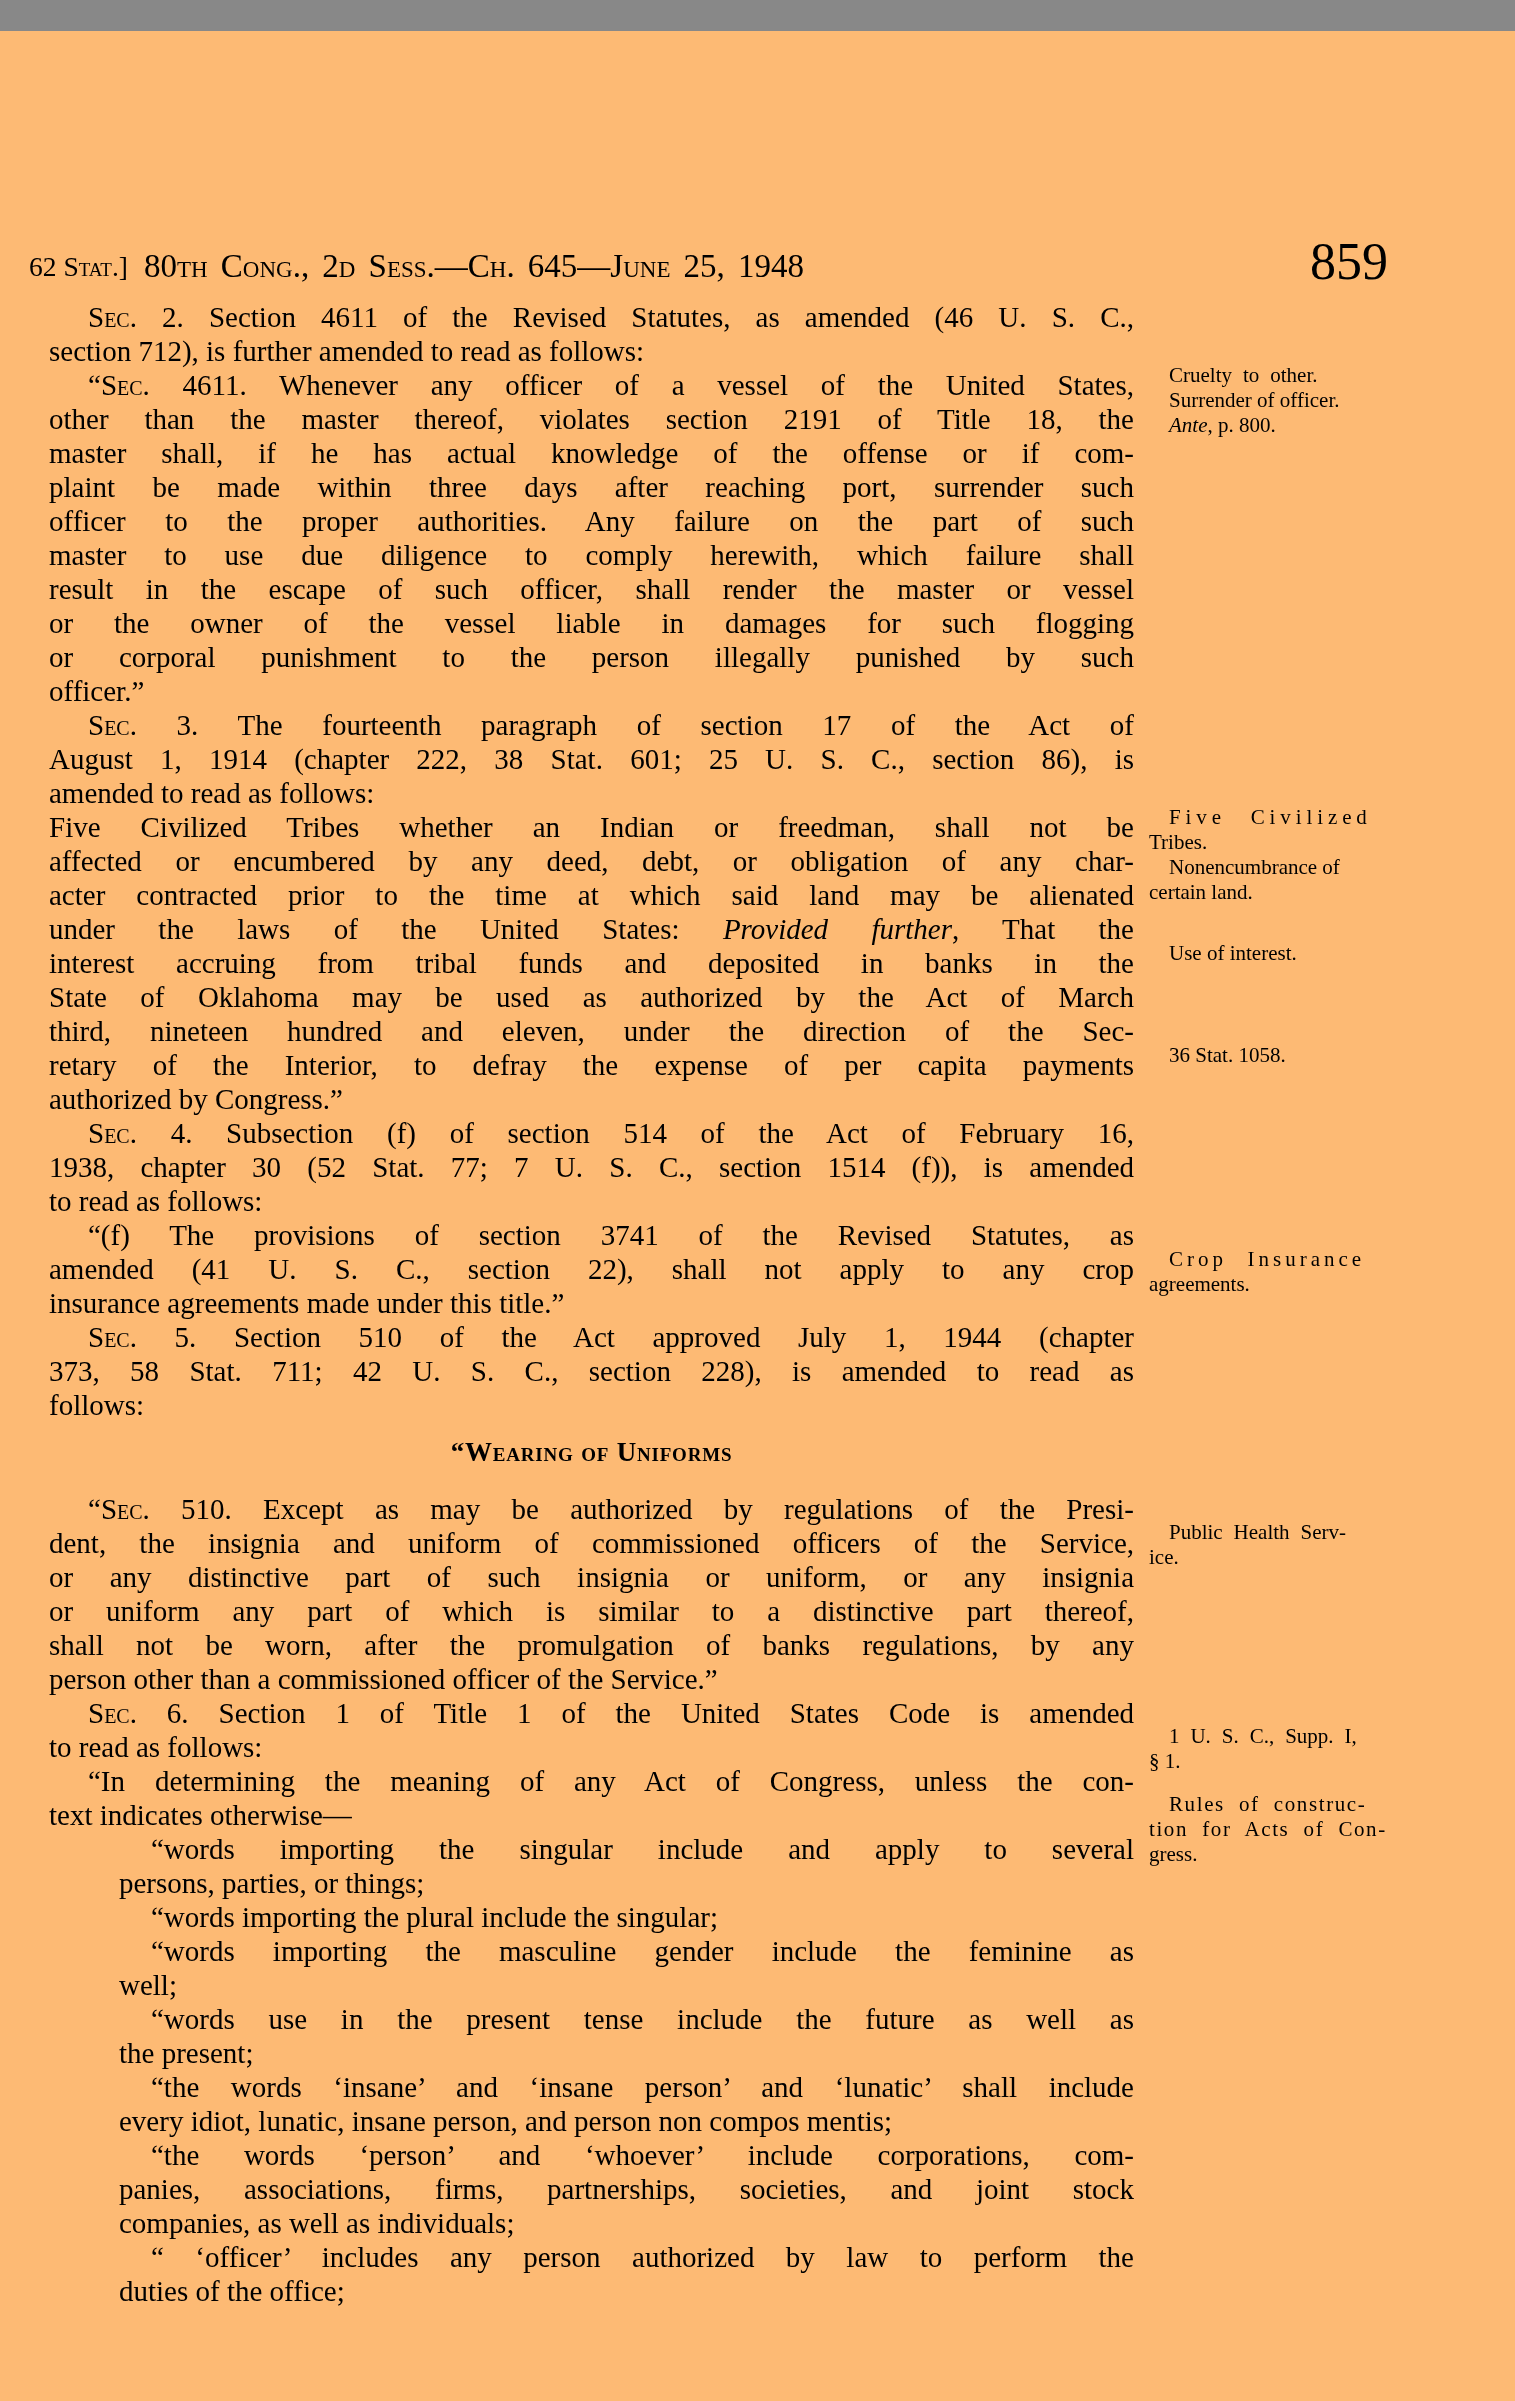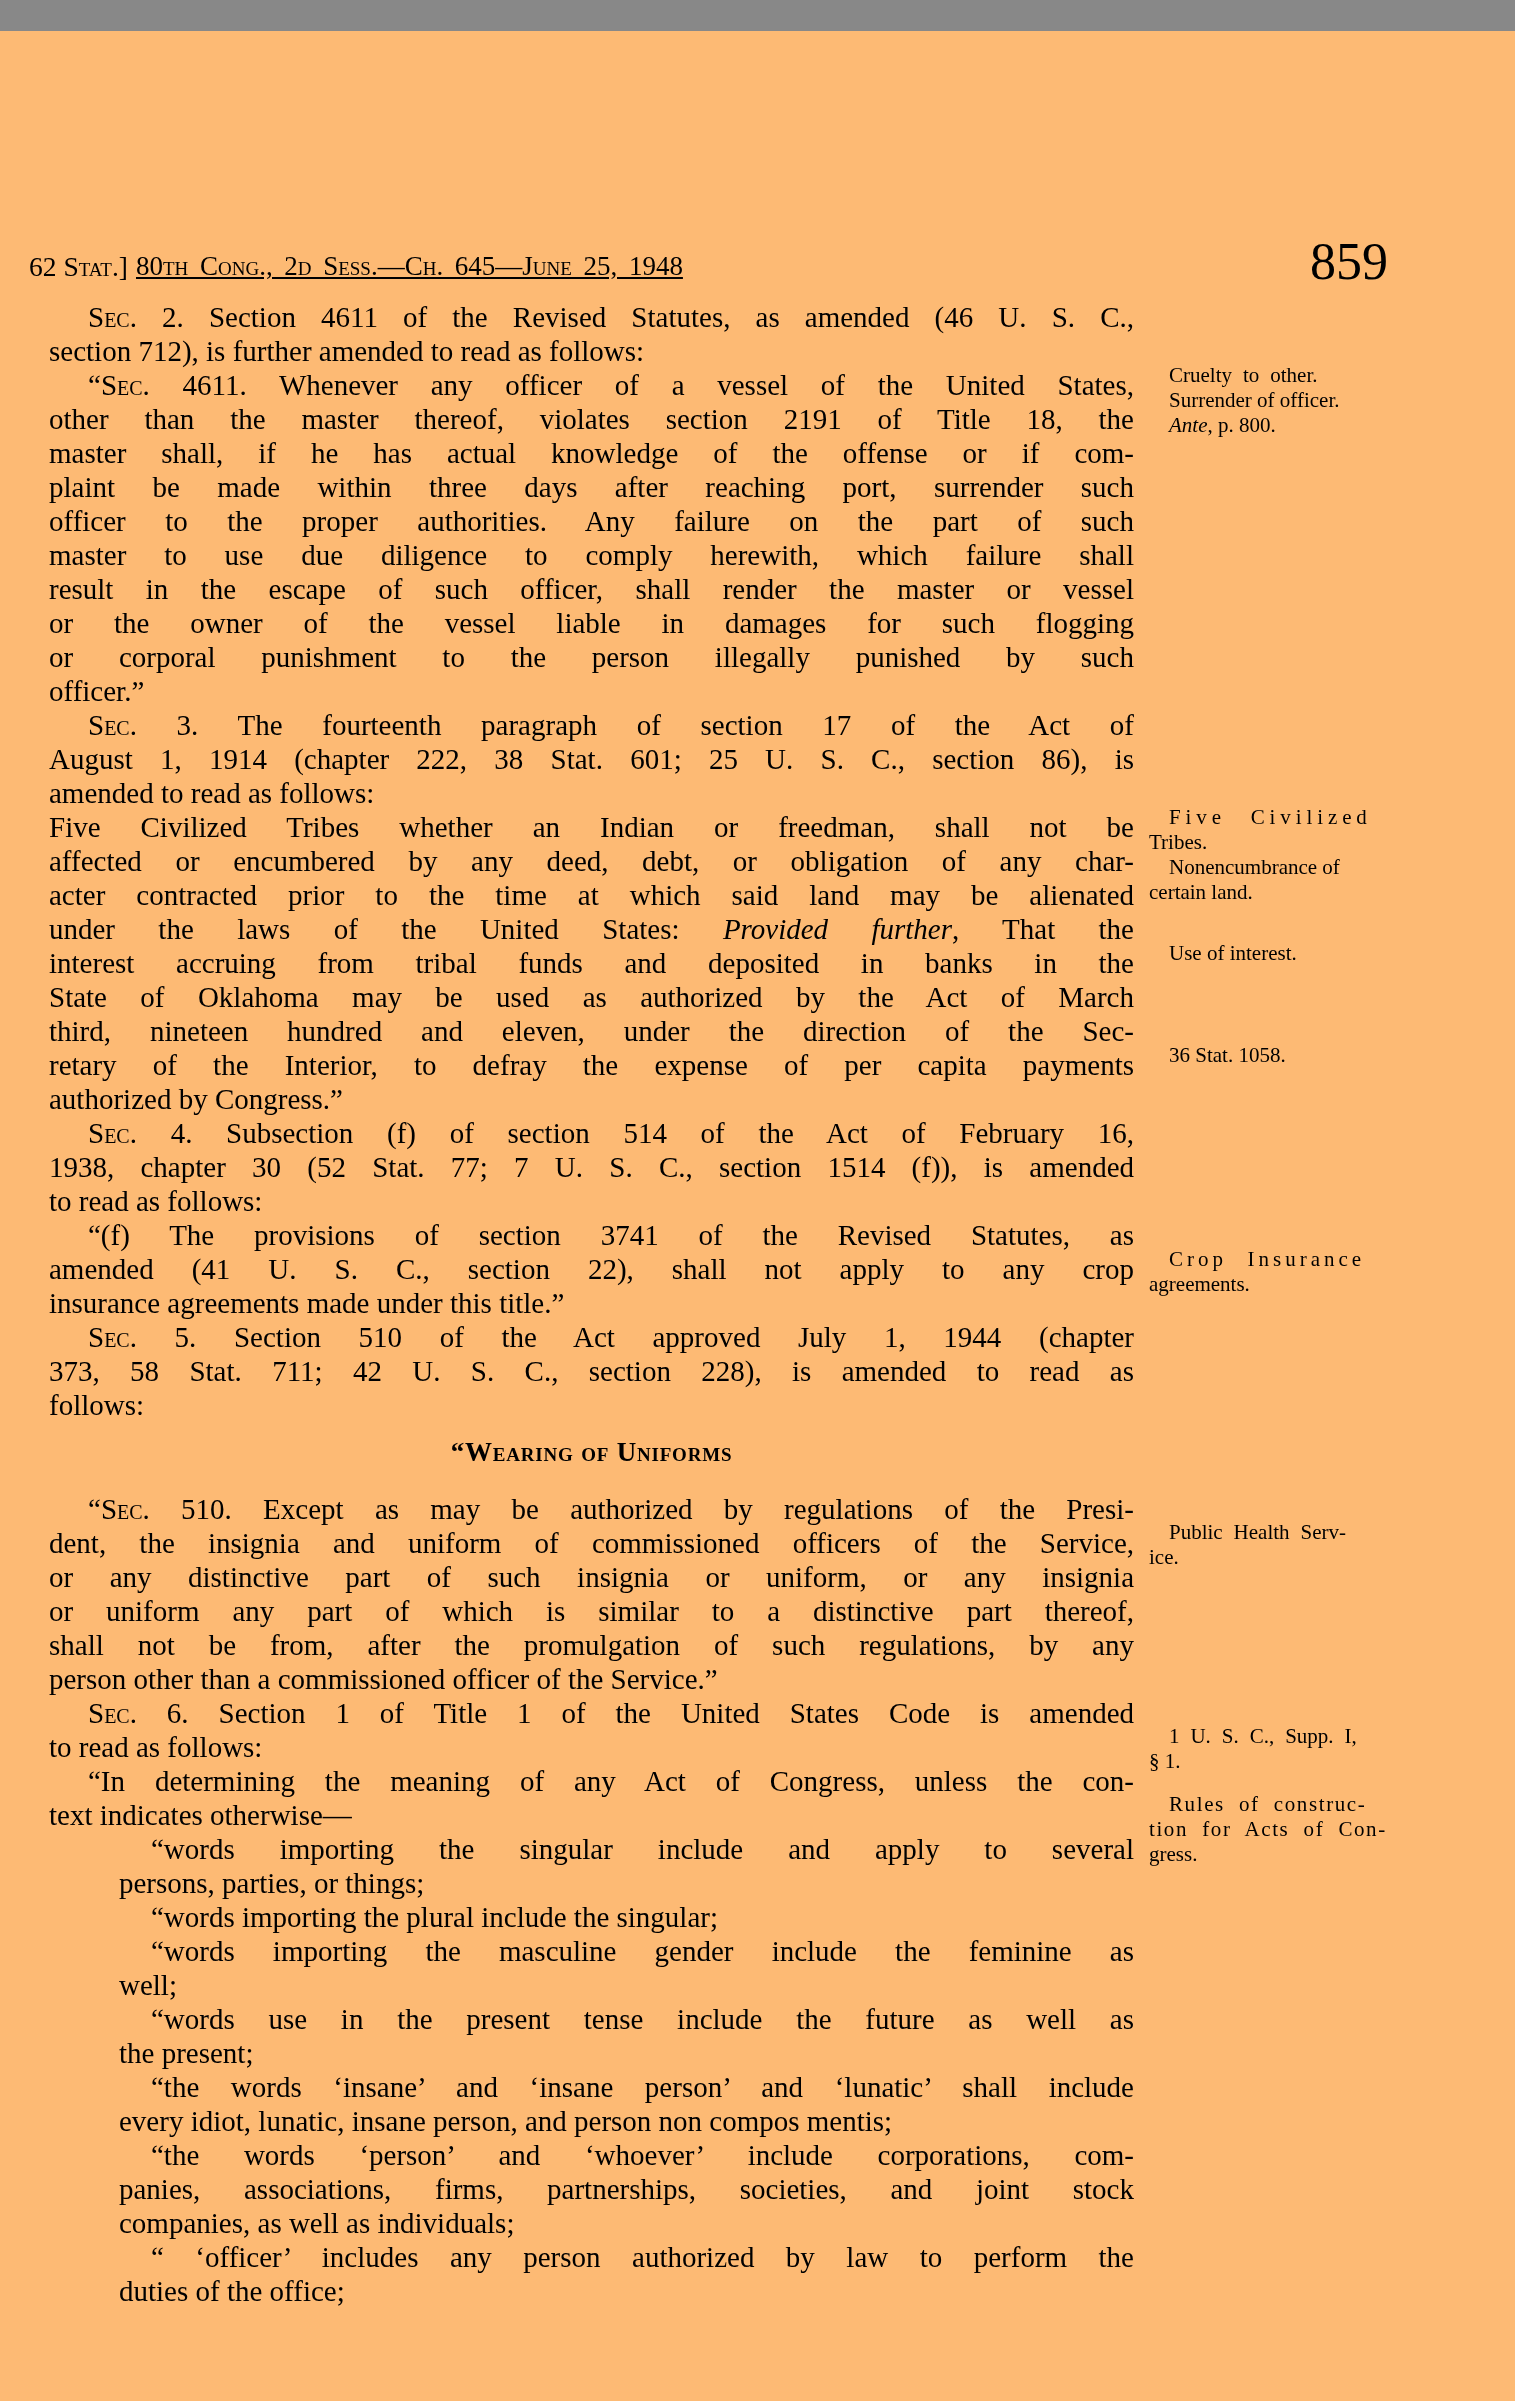--- a/index.html
+++ b/index.html
@@ -11,24 +11,23 @@
     font-family:"Liberation Serif","DejaVu Serif",serif;
     overflow:hidden;
     margin-top:31px;
   }
   
   .hdr-left{
     position:absolute;left:29px;top:220px;
     font-size:27.5px;line-height:31px;white-space:nowrap;
   }
   .hdr-center{
-    position:absolute;left:136px;top:220px;
-    font-size:27px;line-height:31px;white-space:nowrap;
+    position:absolute;left:144px;top:220px;
+    font-size:33px;line-height:31px;white-space:nowrap;
     word-spacing:4.9px;
-    text-decoration:underline;
   }
   .sc{font-variant:small-caps;}
   .hdr-page{
     position:absolute;left:1310px;top:209px;
     font-size:52px;line-height:44px;
   }
   
   .body-col{
     position:absolute;left:49px;top:269px;width:1085px;
     font-size:29px;
@@ -128,21 +127,21 @@
       <div class="tl last">follows:</div>
     </div>
 
     <div class="heading">“Wearing of Uniforms</div>
 
     <div>
       <div class="tl ind1"><span>“</span><span class="sc">Sec.</span><span> 510. Except as may be authorized by regulations of the Presi-</span></div>
       <div class="tl">dent, the insignia and uniform of commissioned officers of the Service,</div>
       <div class="tl">or any distinctive part of such insignia or uniform, or any insignia</div>
       <div class="tl">or uniform any part of which is similar to a distinctive part thereof,</div>
-      <div class="tl">shall not be from, after the promulgation of such regulations, by any</div>
+      <div class="tl">shall not be worn, after the promulgation of banks regulations, by any</div>
       <div class="tl last">person other than a commissioned officer of the Service.”</div>
     </div>
 
     <div>
       <div class="tl ind1"><span class="sc">Sec.</span><span> 6. Section 1 of Title 1 of the United States Code is amended</span></div>
       <div class="tl last">to read as follows:</div>
     </div>
 
     <div>
       <div class="tl ind1">“In determining the meaning of any Act of Congress, unless the con-</div>

